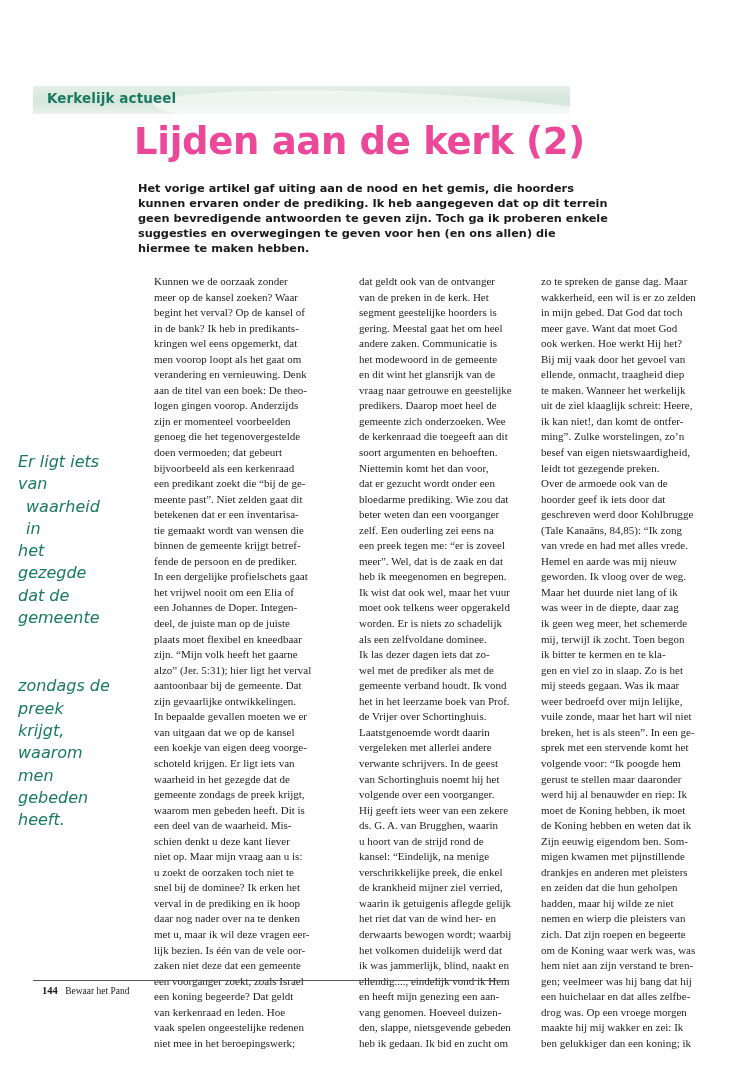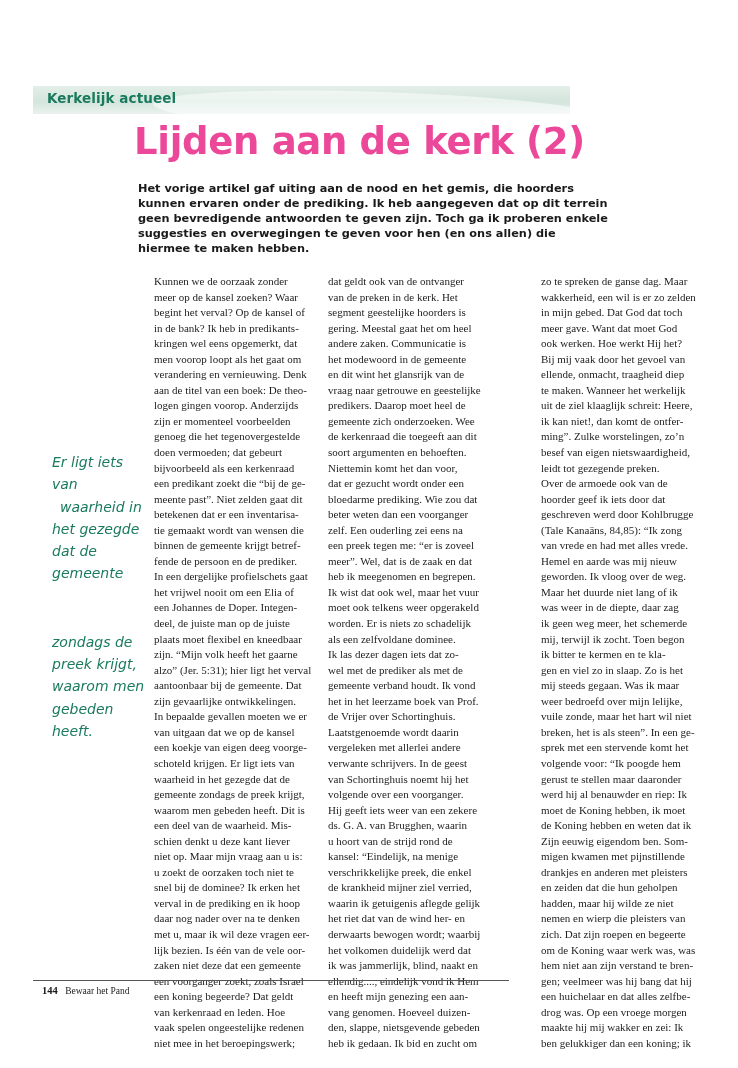--- a/index.html
+++ b/index.html
@@ -24,32 +24,32 @@
       position: absolute; left: 134px; top: 116px; margin: 0;
       font-family: "DejaVu Sans", sans-serif; font-size: 37px; font-weight: bold;
       color: #ec4899; letter-spacing: -0.3px; line-height: 52px;
     }
     .lead {
       position: absolute; left: 138px; top: 181px; width: 470px; margin: 0;
       font-family: "DejaVu Sans", sans-serif; font-size: 11.3px; font-weight: bold;
       color: #1a1a1a; line-height: 15px;
     }
     .pull-quote {
-      position: absolute; left: 52px; top: 451px; width: 95px; margin: 0;
-      font-family: "DejaVu Sans", sans-serif; font-size: 14px; font-style: italic;
+      position: absolute; left: 18px; top: 451px; width: 95px; margin: 0;
+      font-family: "DejaVu Sans", sans-serif; font-size: 16px; font-style: italic;
       color: #1a7a5e; line-height: 22.3px;
     }
     .column {
       position: absolute; top: 258px; margin: 16px;
       font-family: Liberation Serif, serif; font-size: 11px; color: #1d1d1d;
       line-height: 15.55px;
     }
     .column .ln { display: block; white-space: nowrap; }
     .col1 { left: 138px; width: 180px; }
-    .col2 { left: 312px; width: 180px; }
+    .col2 { left: 343px; width: 180px; }
     .col3 { left: 525px; width: 185px; }
     .footer-rule {
       position: absolute; left: 33px; top: 980px; width: 476px; height: 0;
       border-top: 1.2px solid #555;
     }
     .footer {
       position: absolute; left: 42px; top: 985px;
       font-family: Liberation Serif, serif; font-size: 9.5px; color: #1a1a1a;
     }
     .footer .pg { font-weight: bold; font-size: 10.5px; margin-right: 5px; }

